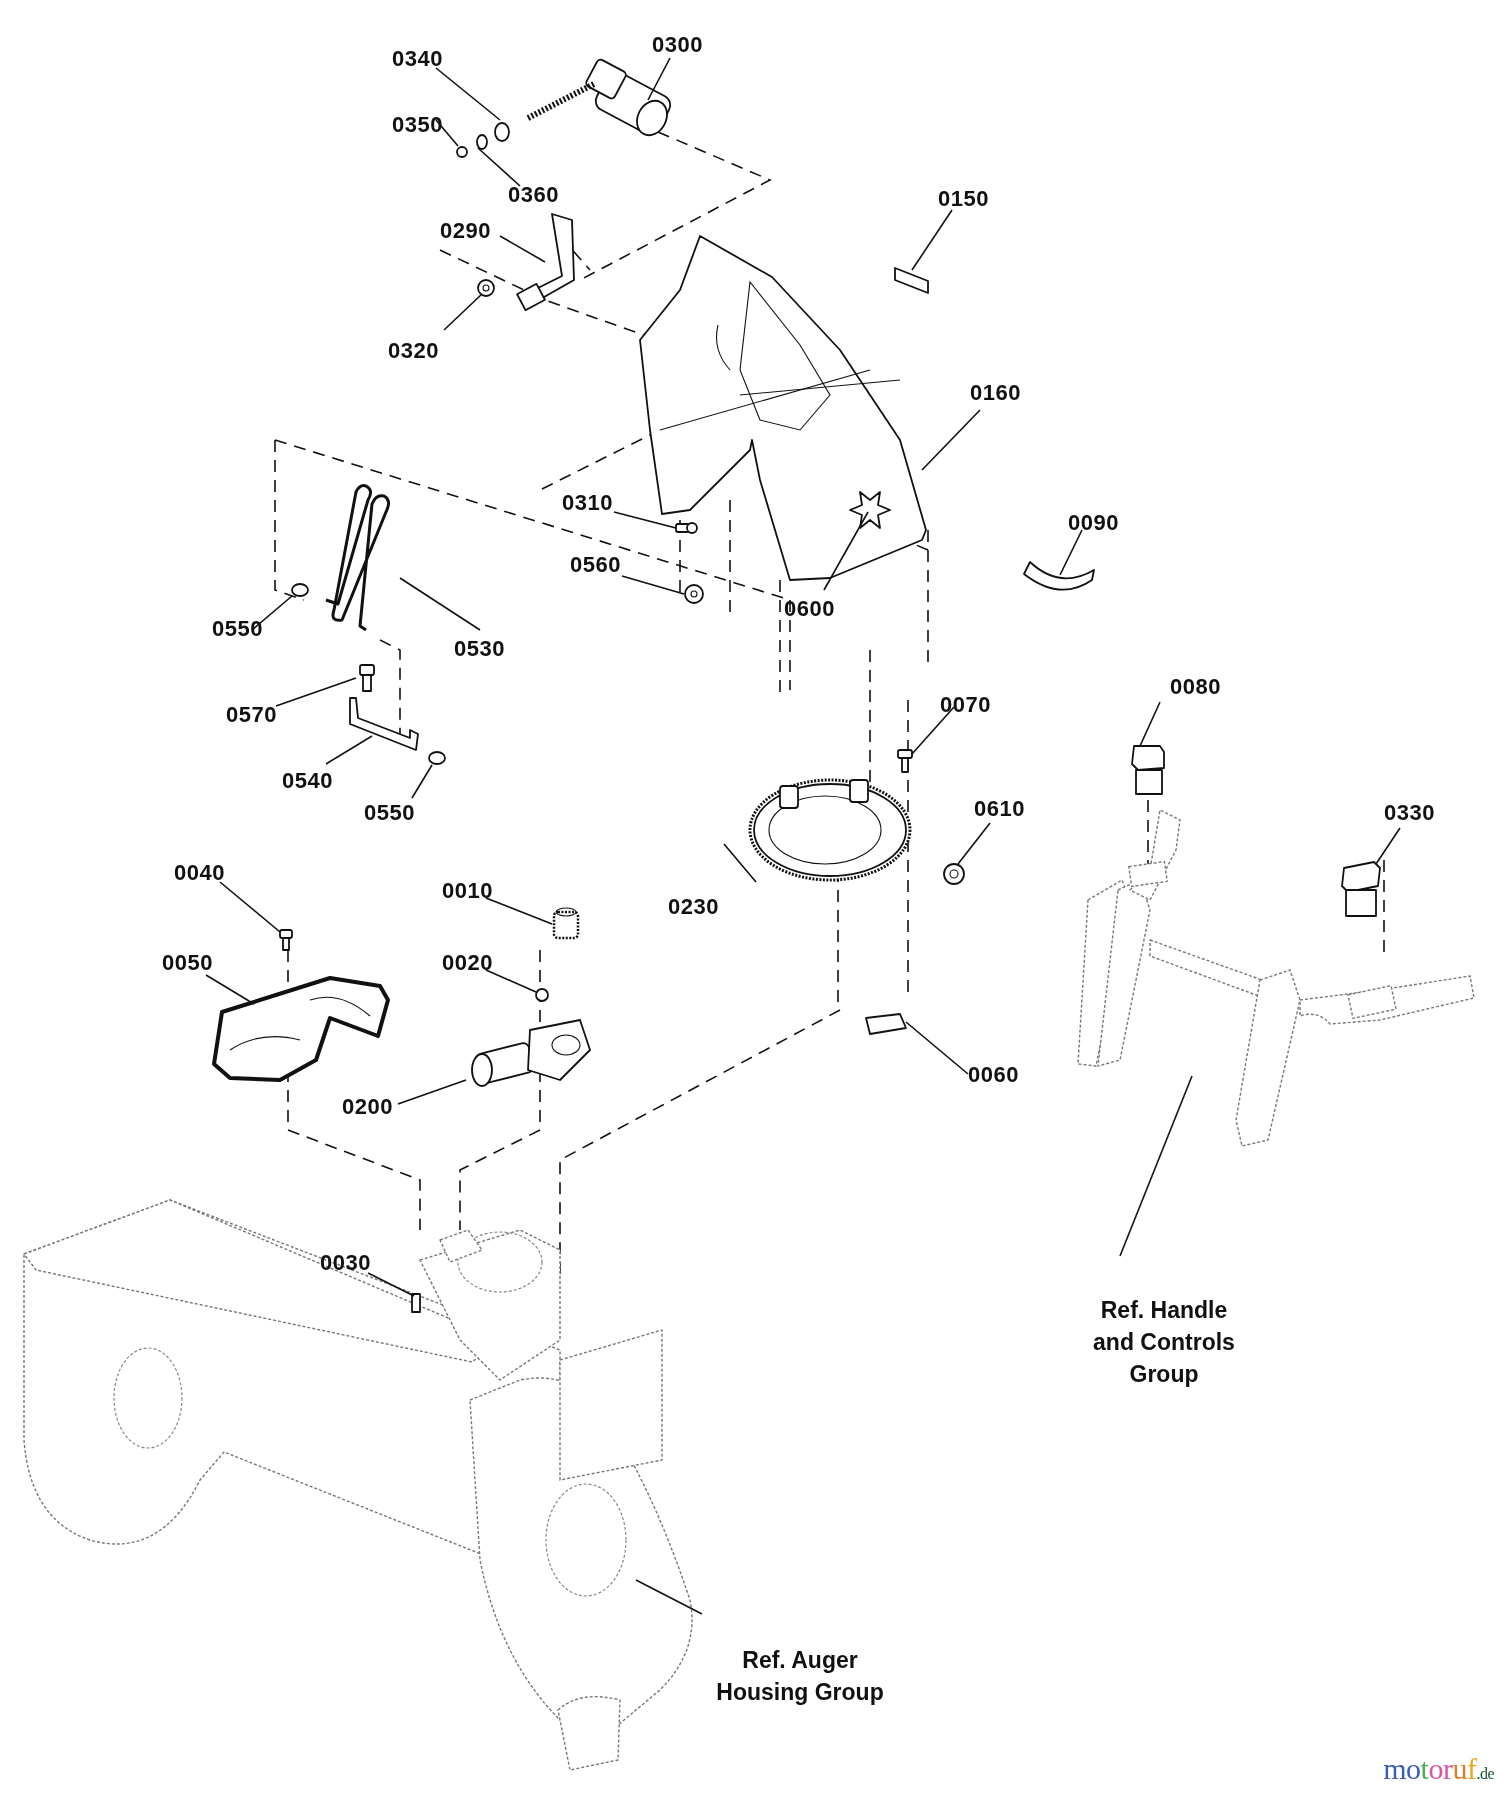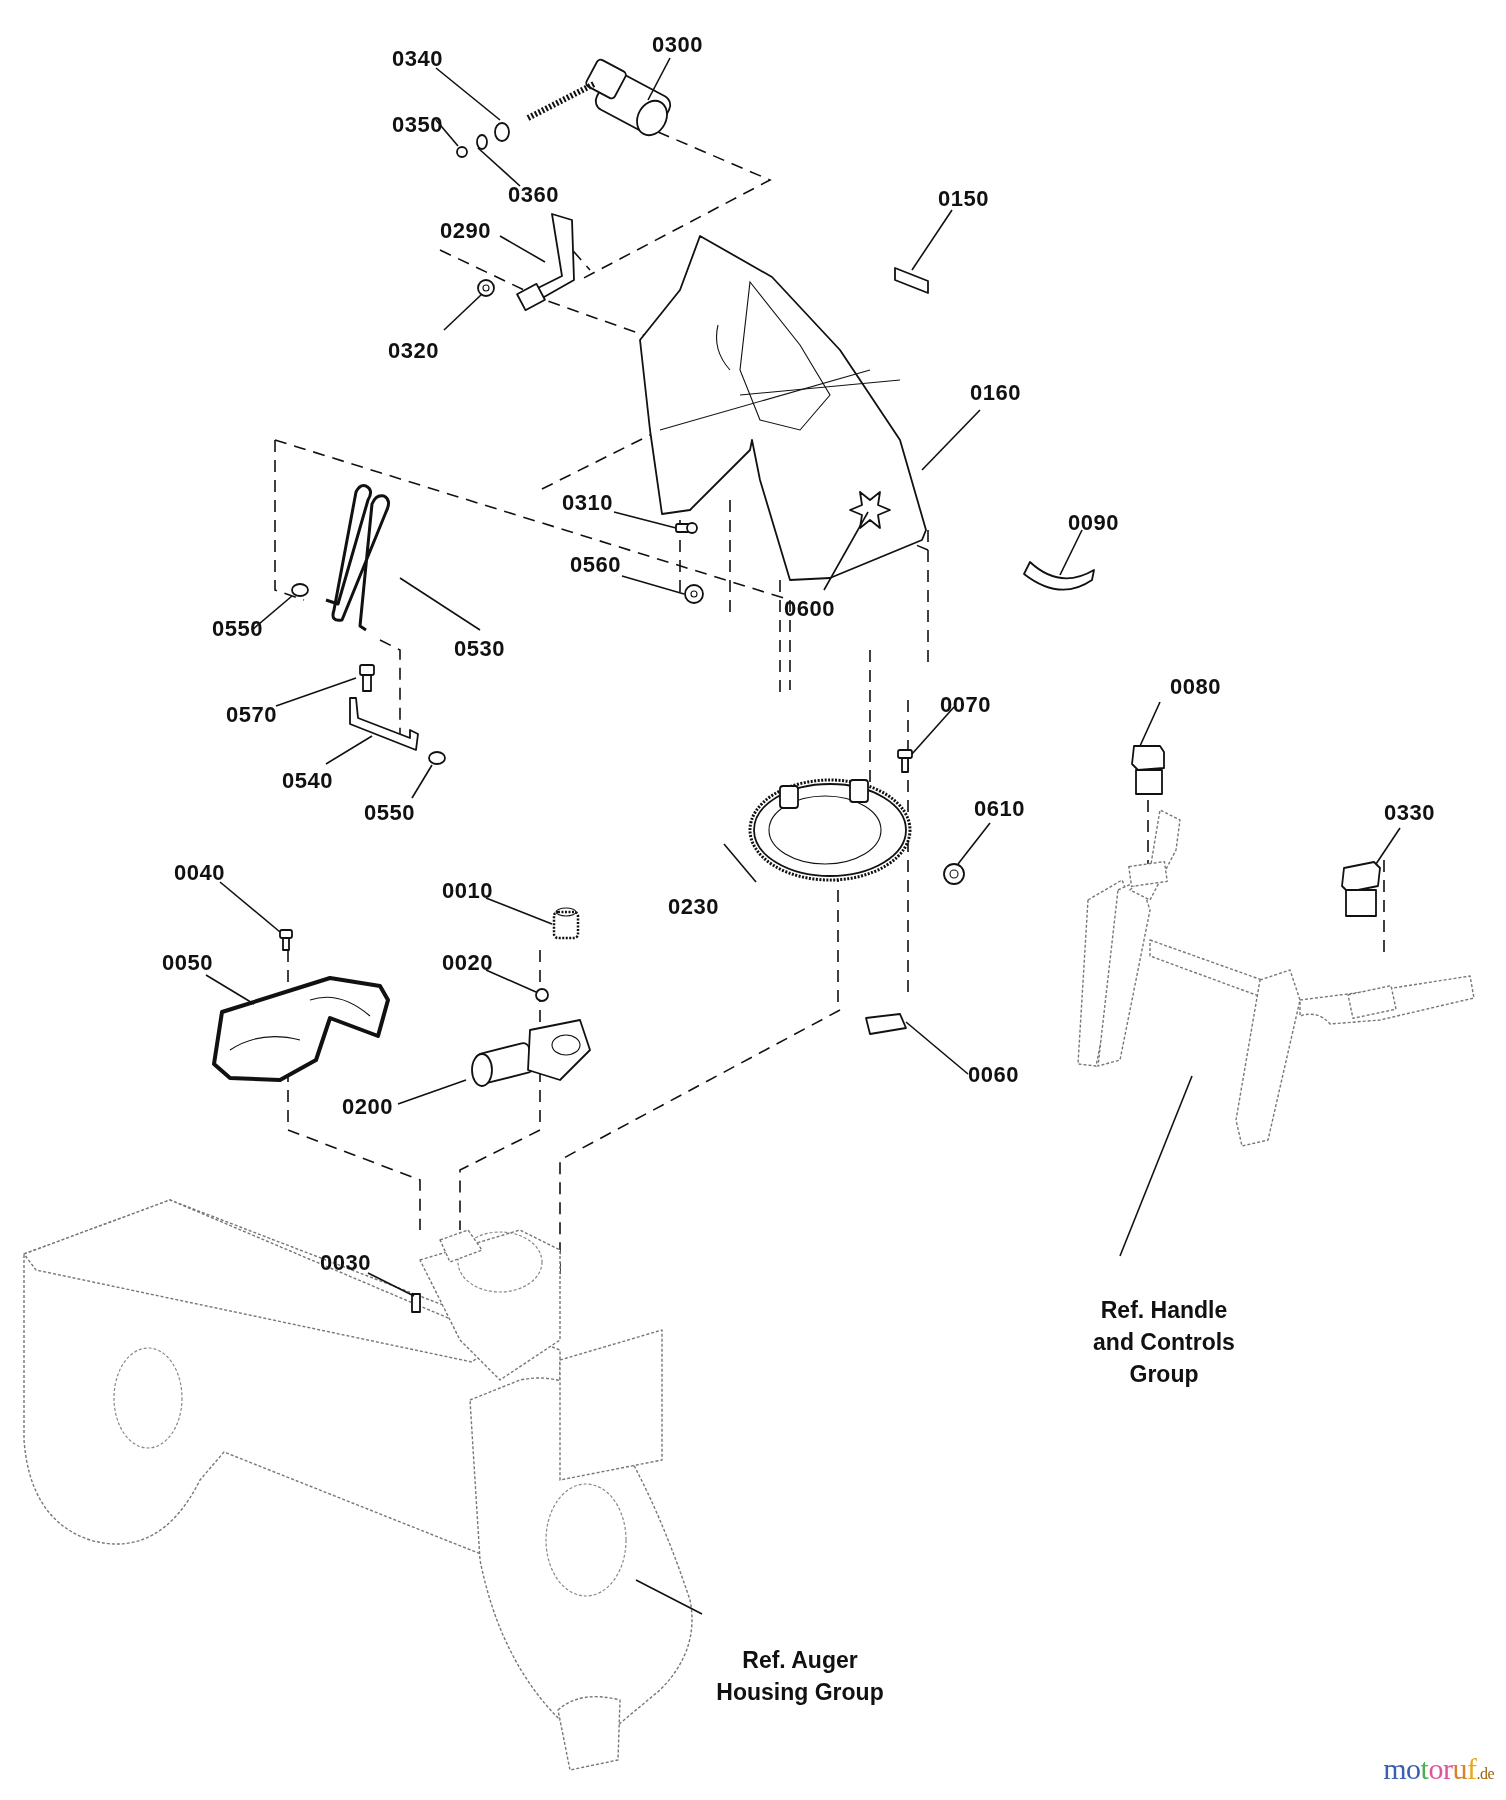--- a/index.html
+++ b/index.html
@@ -11,21 +11,21 @@
     .ref { font-family: "Liberation Sans", sans-serif; font-weight: bold; font-size: 23px; fill: #111; }
     .leader { stroke: #111; stroke-width: 1.6; fill: none; }
     .dash { stroke: #111; stroke-width: 1.6; fill: none; stroke-dasharray: 12 8; }
     .part { stroke: #111; stroke-width: 1.8; fill: #fff; stroke-linejoin: round; }
     .thin { stroke: #111; stroke-width: 1.1; fill: none; }
     .ghost { stroke: #777; stroke-width: 1.4; fill: #fff; stroke-dasharray: 3 2; stroke-linejoin: round; }
     .ghost-l { stroke: #888; stroke-width: 1.2; fill: none; stroke-dasharray: 3 2; }
     .heavy { stroke: #111; stroke-width: 4; fill: #fff; stroke-linejoin: round; }
     #watermark { position: absolute; right: 12px; bottom: 14px; font-family: "Liberation Serif", serif;
                  font-size: 30px; letter-spacing: -0.5px; }
-    #watermark .tld { font-size: 16px; color: #a16207; }
+    #watermark .tld { font-size: 16px; color: #14532d; }
   </style>
 </head>
 <body>
 
 <svg id="diagram" viewBox="0 0 1506 1800" xmlns="http://www.w3.org/2000/svg">
 
   <g>
     <polyline class="dash" points="658,132 770,180 580,280"></polyline>
     <polyline class="dash" points="560,236 590,270"></polyline>
     <polyline class="dash" points="440,250 545,300 770,380"></polyline>

